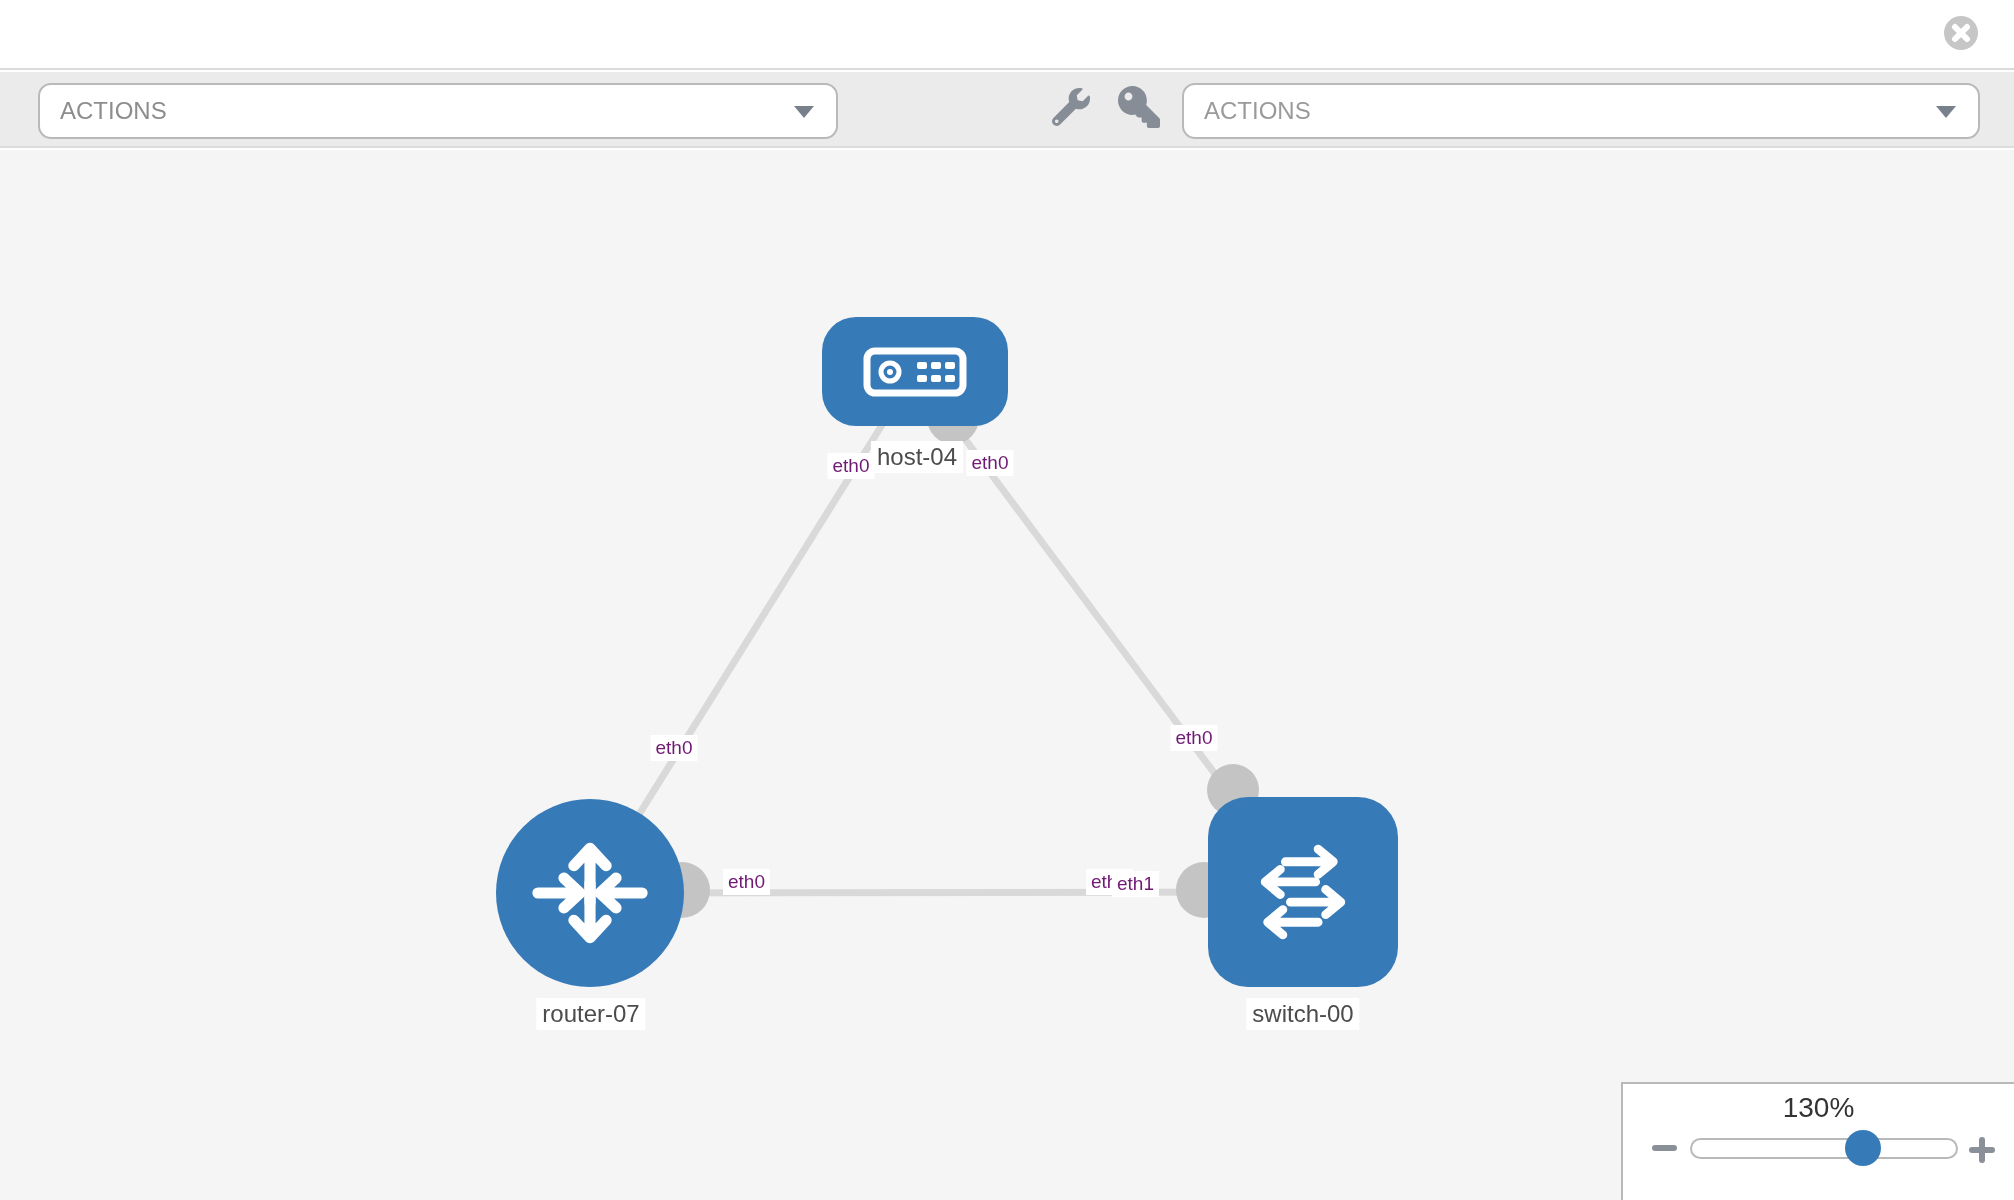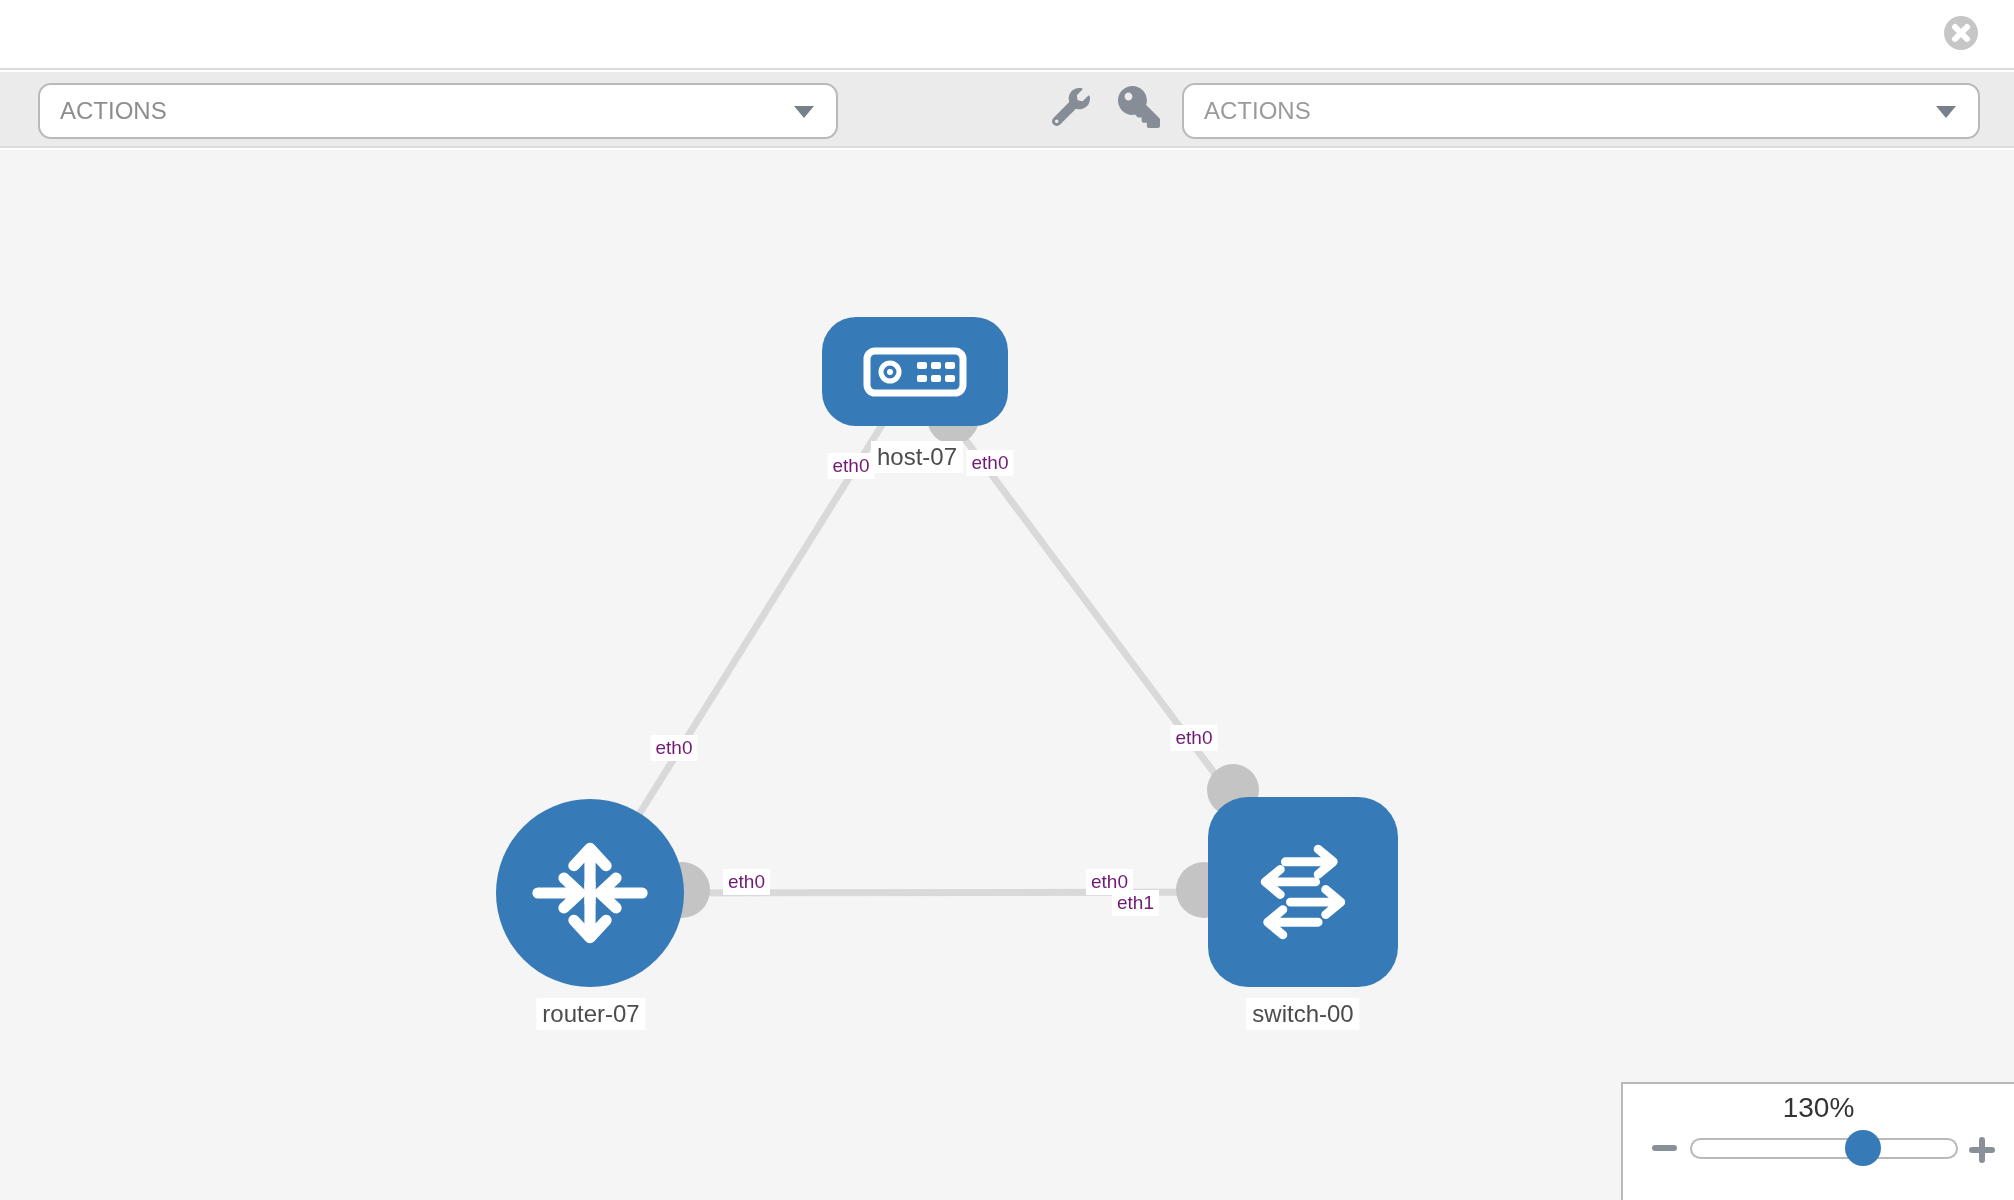--- a/index.html
+++ b/index.html
@@ -146,31 +146,31 @@
 
     <div class="node node-switch">
       <svg width="126" height="126" viewBox="0 0 100 100" fill="none" stroke="#fff" stroke-width="7" stroke-linecap="round" stroke-linejoin="round">
         <path d="M36 26 L72 26 M62 16 L74 26 L62 36"></path>
         <path d="M60 42 L22 42 M32 32 L20 42 L32 52"></path>
         <path d="M40 58 L78 58 M68 48 L80 58 L68 68"></path>
         <path d="M62 74 L24 74 M34 64 L22 74 L34 84"></path>
       </svg>
     </div>
 
-    <div class="lbl node-lbl" style="left:917px; top:291px;">host-07</div>
+    <div class="lbl node-lbl" style="left:917px; top:291px;">host-04</div>
     <div class="lbl node-lbl" style="left:591px; top:848px;">router-07</div>
     <div class="lbl node-lbl" style="left:1303px; top:848px;">switch-00</div>
 
     <div class="lbl if-lbl if-center" style="left:851px; top:303px;">eth0</div>
     <div class="lbl if-lbl if-center" style="left:990px; top:300px;">eth0</div>
     <div class="lbl if-lbl if-center" style="left:674px; top:585px;">eth0</div>
     <div class="lbl if-lbl if-center" style="left:1194px; top:575px;">eth0</div>
     <div class="lbl if-lbl" style="left:723px; top:719px;">eth0</div>
     <div class="lbl if-lbl" style="left:1086px; top:719px;">eth0</div>
-    <div class="lbl if-lbl" style="left:1112px; top:740px;text-align:center;">eth1</div>
+    <div class="lbl if-lbl" style="left:1112px; top:721px;text-align:center;">eth1</div>
   </div>
 
   <div class="zoom-panel">
     <div class="zoom-value">130%</div>
     <div class="zoom-row">
       <div class="zoom-minus"></div>
       <div class="zoom-track"></div>
       <div class="zoom-thumb"></div>
       <div style="position:absolute; left:340px; top:2px; width:38px; height:36px;">
         <div class="zoom-plus-h" style="left:6px;"></div>

